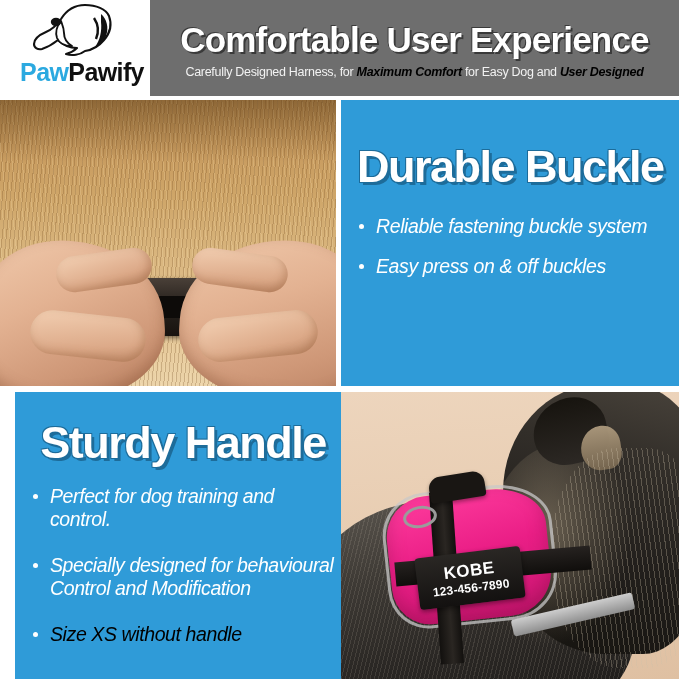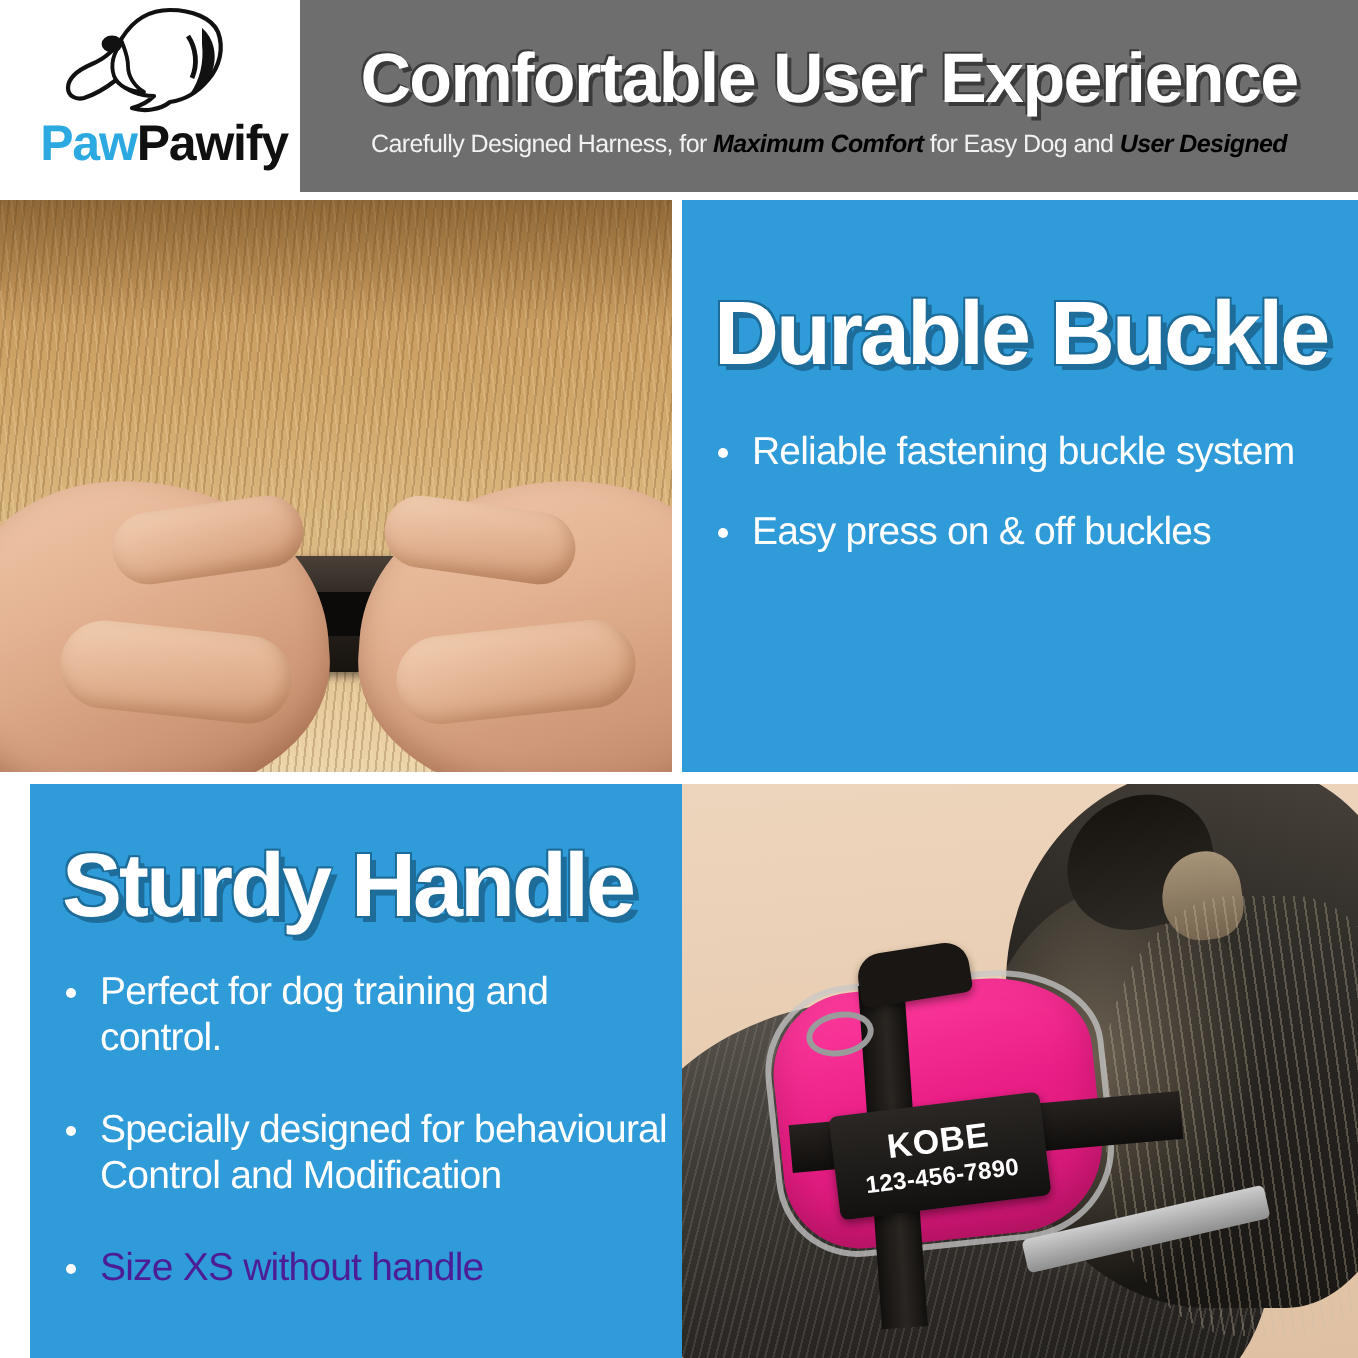--- a/index.html
+++ b/index.html
@@ -105,28 +105,30 @@
     box-sizing: border-box;
   }
   .panel-title {
     color: #ffffff;
     font-weight: bold;
     font-size: 45px;
     line-height: 1;
     letter-spacing: -1.5px;
     text-shadow: 3px 3px 0 #1d6c9a, -1px -1px 0 #1d6c9a, 1px -1px 0 #1d6c9a, -1px 1px 0 #1d6c9a;
     white-space: nowrap;
+    text-align: center;
   }
   .q-tr .panel-title { padding-top: 44px; }
   .q-bl .panel-title { padding-top: 28px; }
 
   .bullets {
     list-style: none;
     margin: 0;
     padding: 0;
+    font-style: italic;
   }
   .q-tr .bullets { margin-top: 26px; }
   .q-bl .bullets { margin-top: 20px; }
 
   .bullets li {
     position: relative;
     color: #ffffff;
     font-size: 19.5px;
     line-height: 1.18;
     padding-left: 19px;
@@ -138,21 +140,21 @@
   .bullets li::before {
     content: "";
     position: absolute;
     left: 2px;
     top: 9px;
     width: 5px;
     height: 5px;
     border-radius: 50%;
     background: #ffffff;
   }
-  .bullets li.accent-pink { color: #4c1d95; }
+  .bullets li.accent-pink { color: #000000; }
 
   
   .photo-buckle {
     width: 100%; height: 100%;
     position: relative;
     background:
       linear-gradient(180deg, #b98d52 0%, #c79a5e 16%, #cfa669 34%,
                       #d8b47c 52%, #e0bf8c 70%, #e6c99a 86%, #ecd4aa 100%);
   }
   .fur-strokes {

